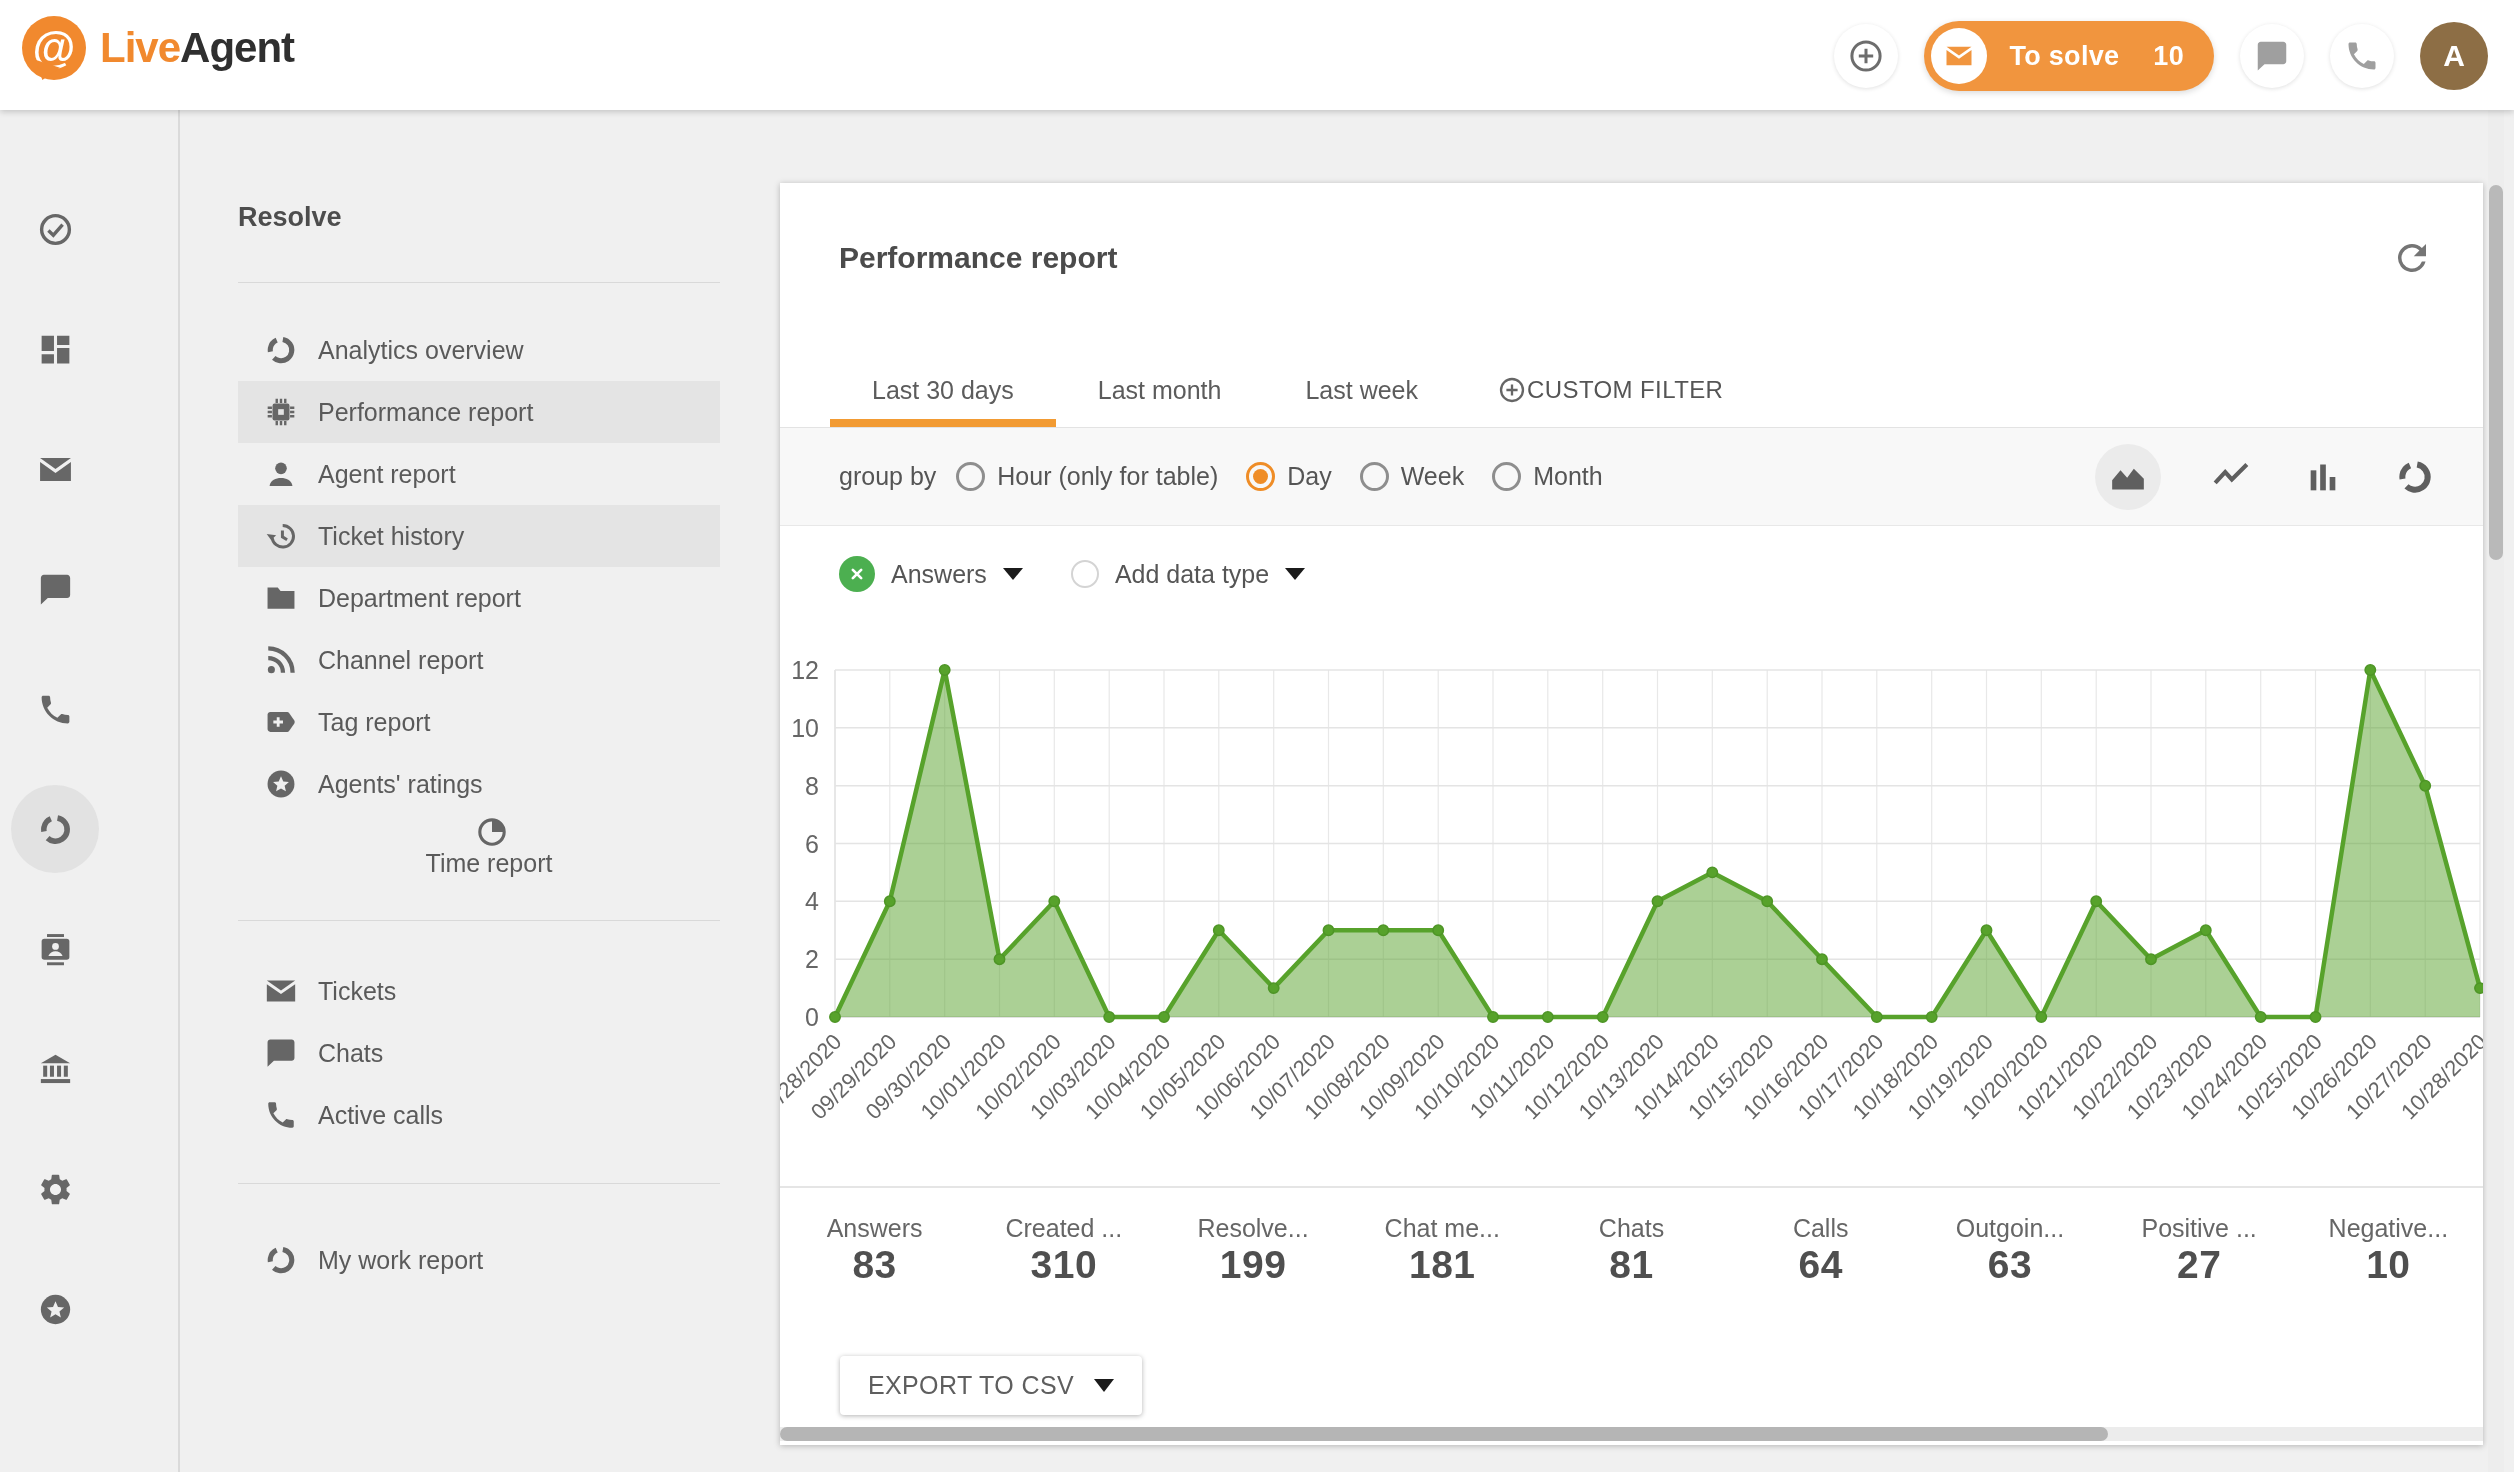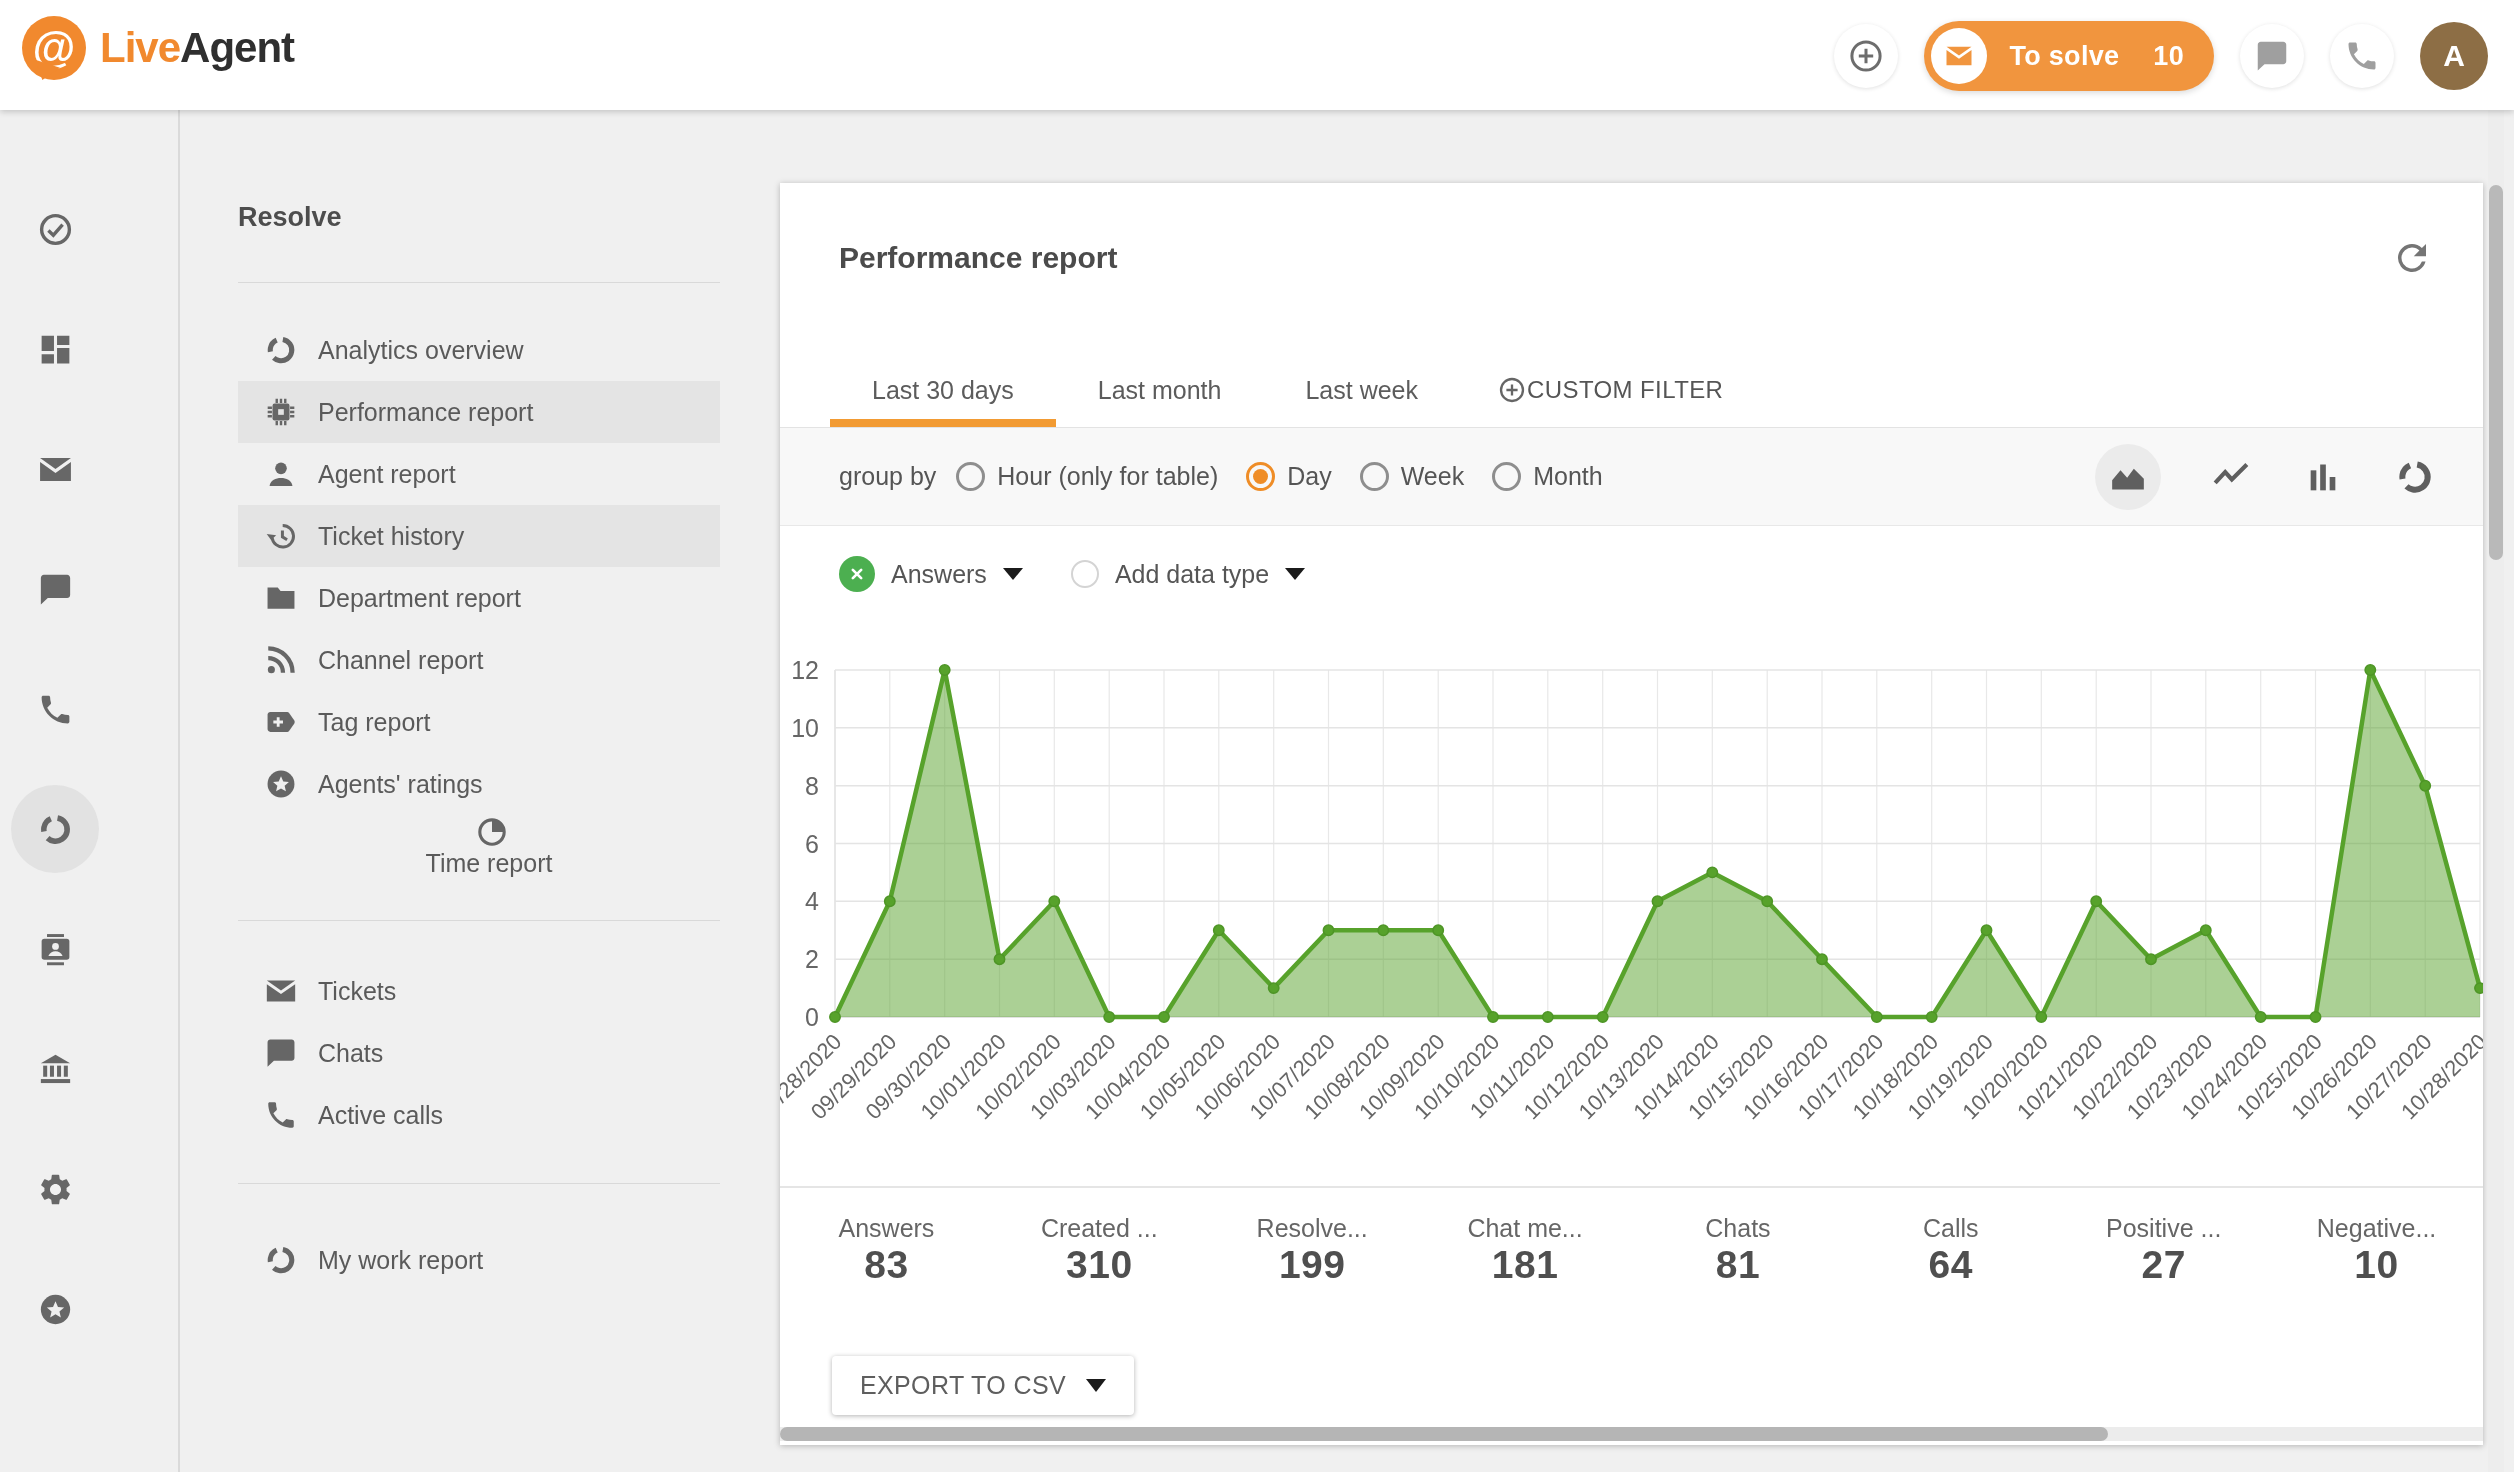--- a/index.html
+++ b/index.html
@@ -74,21 +74,21 @@
 
   .chart-svg{position:absolute;left:0;top:440px}
   .chart-svg .yl{font-size:25px;fill:#666}
   .chart-svg .xl{font-size:22px;fill:#666}
 
   .stats{position:absolute;left:0;right:0;top:1003px;height:160px;border-top:2px solid #e5e5e5;display:flex}
   .stat{flex:1;text-align:center;padding-top:26px}
   .stat .sl{font-size:25px;color:#666;white-space:nowrap}
   .stat .sv{font-size:39px;font-weight:bold;color:#4f4f4f;letter-spacing:.5px}
 
-  .export{position:absolute;left:52px;top:1173px;width:302px;height:59px;background:#fff;border:none;border-radius:4px;box-shadow:0 1px 5px rgba(0,0,0,.3);display:flex;align-items:center;justify-content:center;gap:20px;font-size:25px;color:#5e5e5e;letter-spacing:.4px;cursor:pointer;font-family:inherit}
+  .export{position:absolute;left:60px;top:1173px;width:302px;height:59px;background:#fff;border:none;border-radius:4px;box-shadow:0 1px 5px rgba(0,0,0,.3);display:flex;align-items:center;justify-content:center;gap:20px;font-size:25px;color:#5e5e5e;letter-spacing:.4px;cursor:pointer;font-family:inherit}
   .export .caret{margin-left:0;border-top-width:13px}
 
   .hscroll{position:absolute;left:0;right:0;bottom:4px;height:14px;background:#ececec;cursor:pointer}
   .hthumb{height:100%;width:78%;background:#b5b5b5;border-radius:7px}
   .vscroll{position:absolute;right:10px;top:110px;bottom:0;width:16px;background:#ededed;cursor:pointer}
   .vthumb{position:absolute;top:75px;left:1px;width:14px;height:375px;background:#b9b9b9;border-radius:7px}
 </style>
 </head>
 <body>
 
@@ -532,20 +532,24 @@
       </div>
       <div class="stat">
         <div class="sl">Chats</div>
         <div class="sv">81</div>
       </div>
       <div class="stat">
         <div class="sl">Calls</div>
         <div class="sv">64</div>
       </div>
       <div class="stat">
+        <div class="sl">Outgoin...</div>
+        <div class="sv">63</div>
+      </div>
+      <div class="stat">
         <div class="sl">Positive ...</div>
         <div class="sv">27</div>
       </div>
       <div class="stat">
         <div class="sl">Negative...</div>
         <div class="sv">10</div>
       </div>
     </div>
 
   <button class="export">

